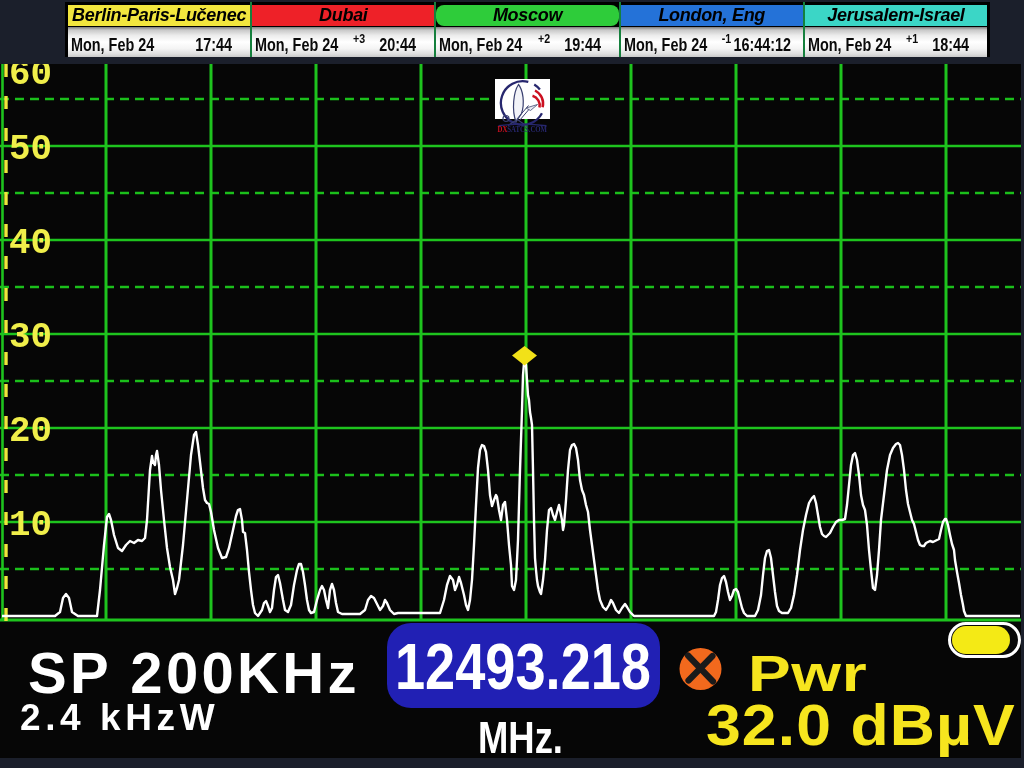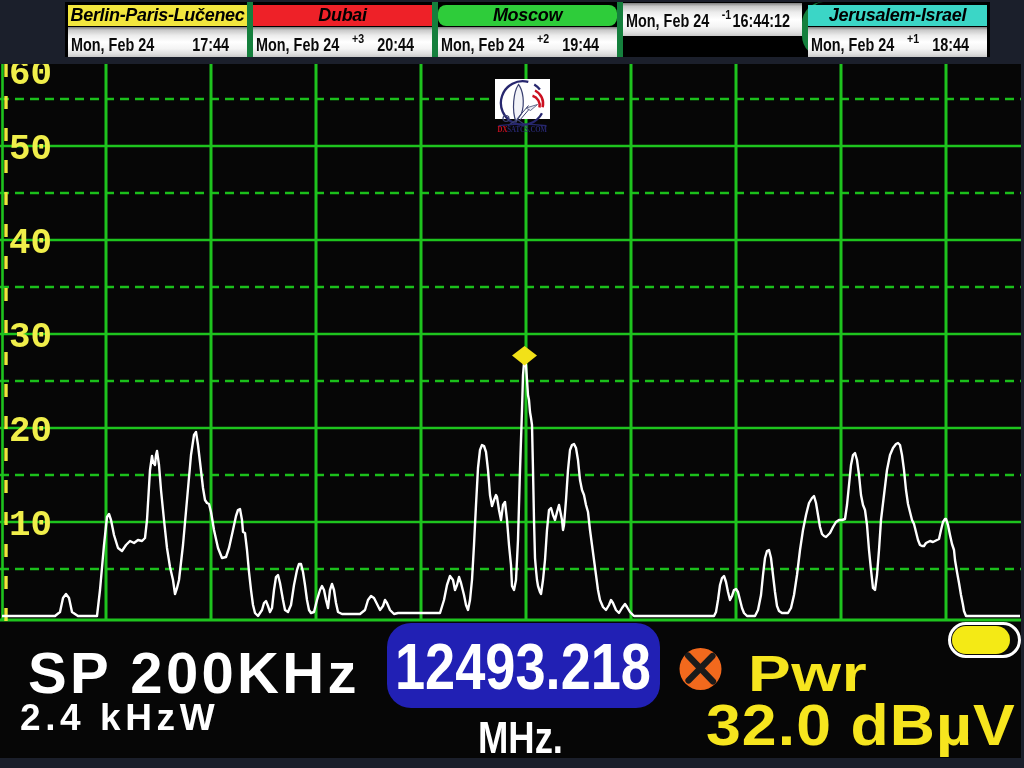--- a/index.html
+++ b/index.html
@@ -1,23 +1,23 @@
 <!DOCTYPE html>
 <html><head>
 <meta charset="utf-8">
 <style>
   html,body{margin:0;padding:0;width:1024px;height:768px;overflow:hidden;background:#1b1f2b;}
   *{box-sizing:border-box;}
   body{font-family:"Liberation Sans",sans-serif;position:relative;}
   #chart{position:absolute;left:0;top:64px;width:1021px;height:694px;background:#060606;}
   
   #bar{position:absolute;left:65px;top:2px;width:925px;height:55px;background:#000;display:flex;}
-  .cell{flex:1;display:flex;flex-direction:column;border-left:6px solid #15803d;}
+  .cell{flex:1;display:flex;flex-direction:column;border-left:2px solid #15803d;}
   .cell:first-child{border-left:3px solid #000;}
-  .cell:last-child{border-right:3px solid #000;border-radius:21px;}
+  .cell:last-child{border-right:3px solid #000;}
   .hd{height:21px;margin-top:3px;text-align:center;font-weight:bold;font-style:italic;font-size:18px;line-height:21px;color:#000;white-space:nowrap;overflow:visible;letter-spacing:-0.3px;}
   .rw{height:33px;margin-top:1px;position:relative;
       background:linear-gradient(#7e7e7e 0%,#c8c8c8 10%,#ececec 28%,#ffffff 50%,#f4f4f4 72%,#dedede 90%,#c9c9c9 100%);
       font-weight:bold;font-size:17.5px;color:#0a0a0a;}
   .dt{position:absolute;left:3px;top:9px;line-height:1;font-size:18px;transform:scaleX(0.8);transform-origin:left;}
   .tm{position:absolute;right:18px;top:9px;line-height:1;font-size:18px;transform:scaleX(0.8);transform-origin:right;}
   .tm2{position:absolute;right:12px;top:9px;line-height:1;font-size:18px;transform:scaleX(0.8);transform-origin:right;}
   .of{position:absolute;left:55%;top:6px;font-size:12.5px;line-height:1;transform:scaleX(0.85);}
   
   .bt{position:absolute;color:#fff;font-weight:bold;white-space:nowrap;}
@@ -106,20 +106,21 @@
   </div>
   <div class="cell">
     <div class="hd" style="background:#2ecc3a;border-radius:8px;">Moscow</div>
     <div class="rw">
         <span class="dt">Mon, Feb 24</span>
         <span class="of">+2</span>
         <span class="tm">19:44</span>
       </div>
   </div>
   <div class="cell">
+    <div class="hd" style="background:#2472d8;">London, Eng</div>
     <div class="rw">
         <span class="dt">Mon, Feb 24</span>
         <span class="of">-1</span>
         <span class="tm2">16:44:12</span>
       </div>
   </div>
   <div class="cell">
     <div class="hd" style="background:#3bd6c6;">Jerusalem-Israel</div>
     <div class="rw">
         <span class="dt">Mon, Feb 24</span>

